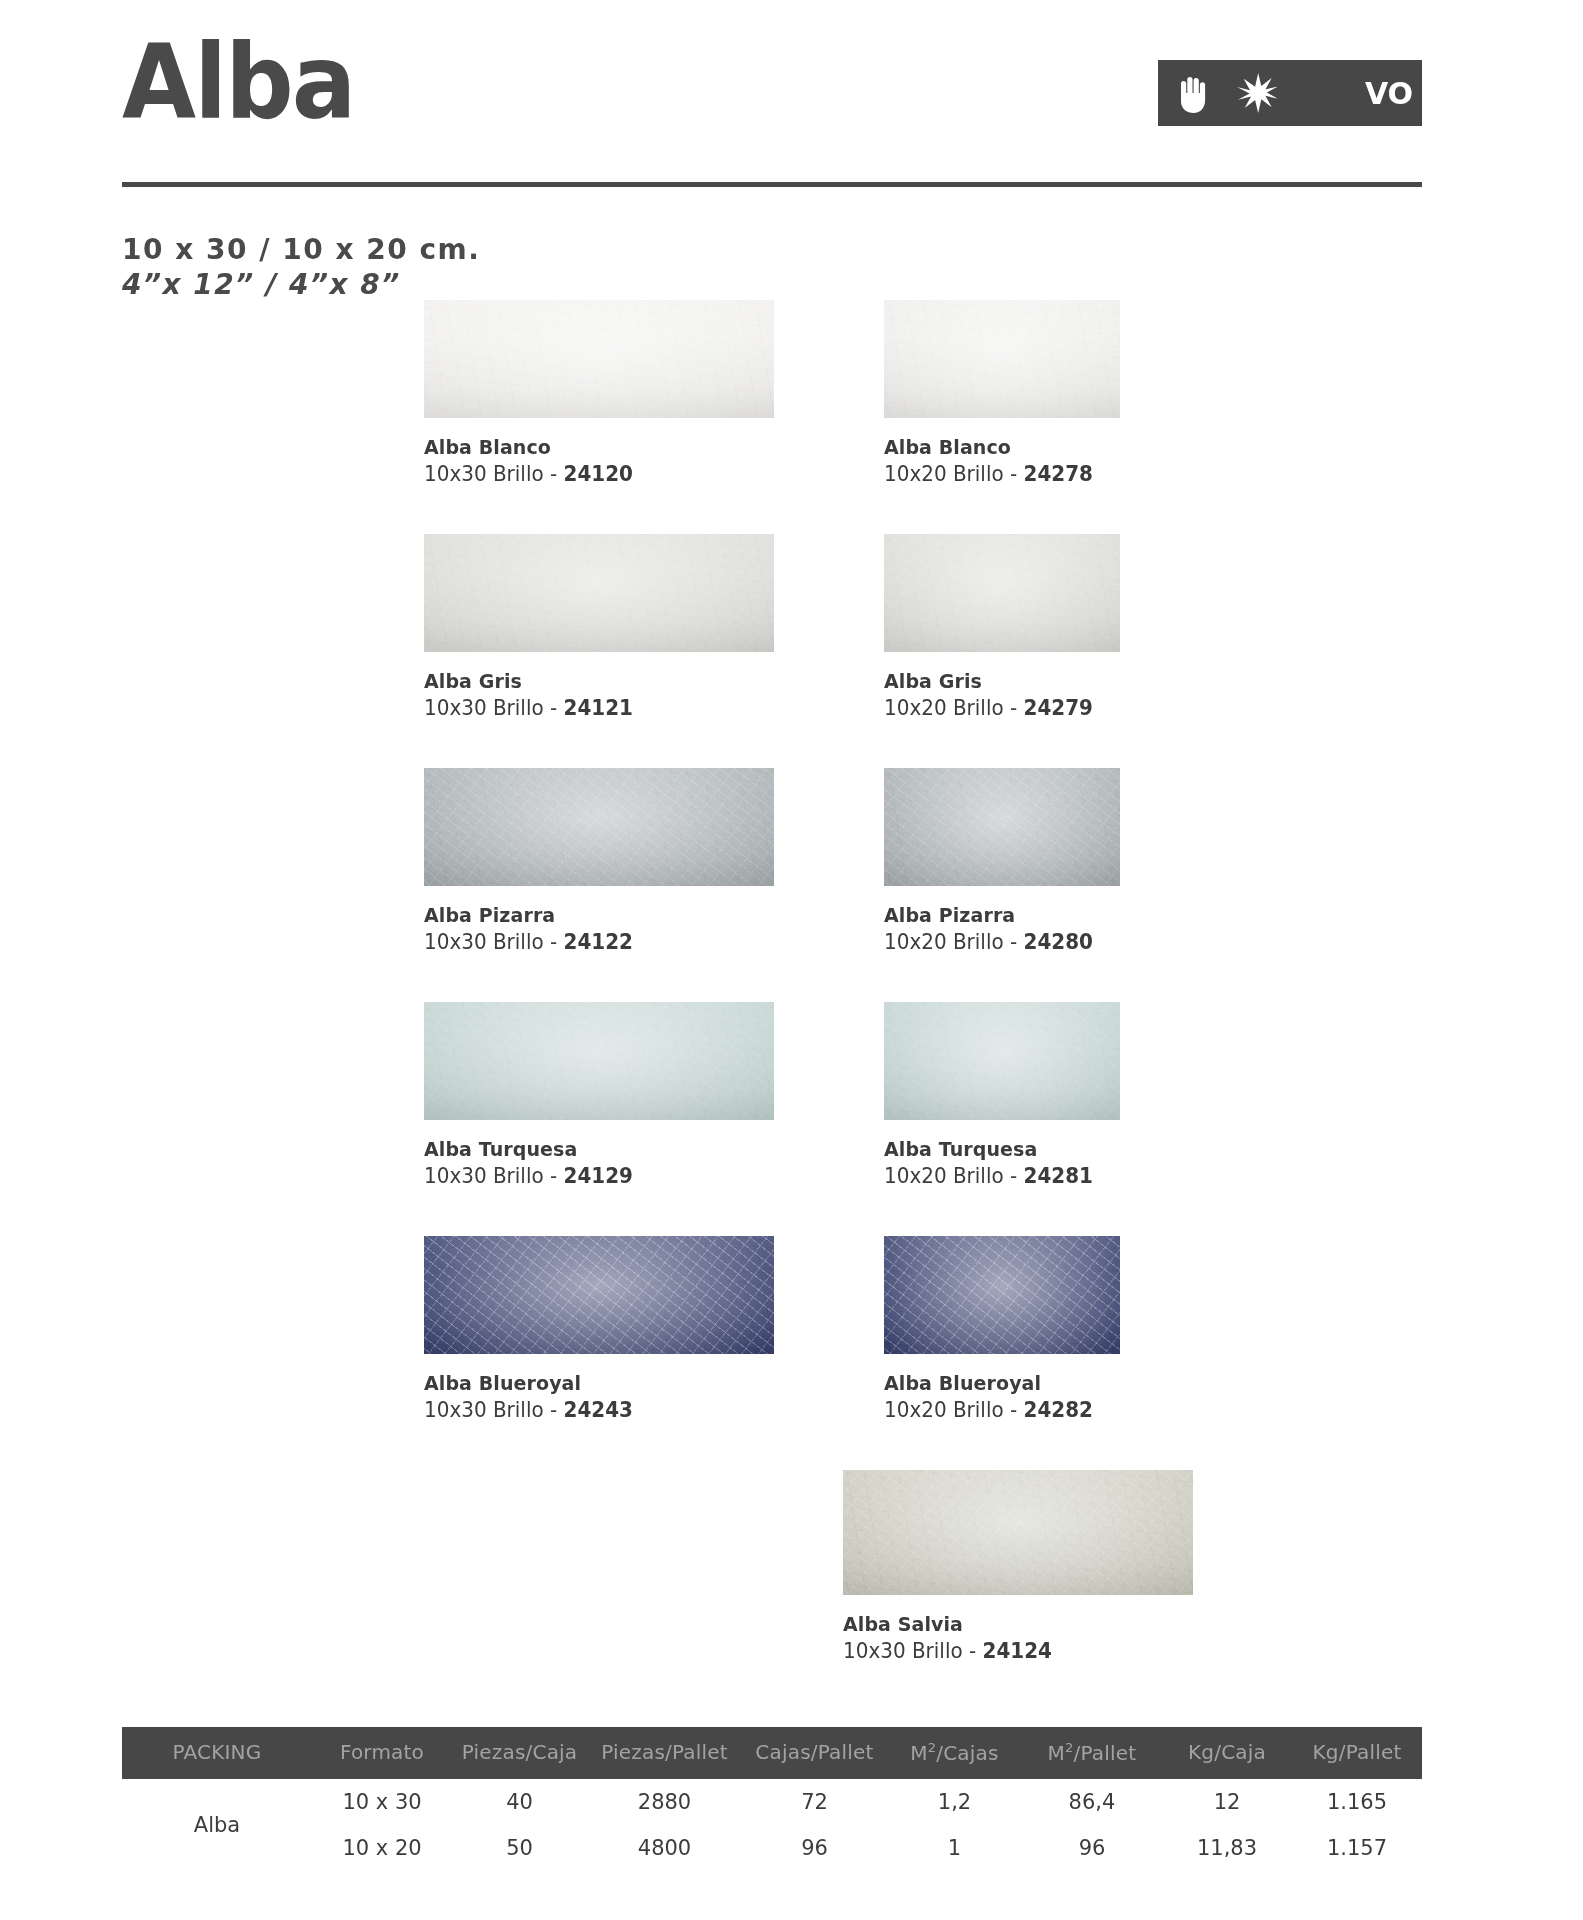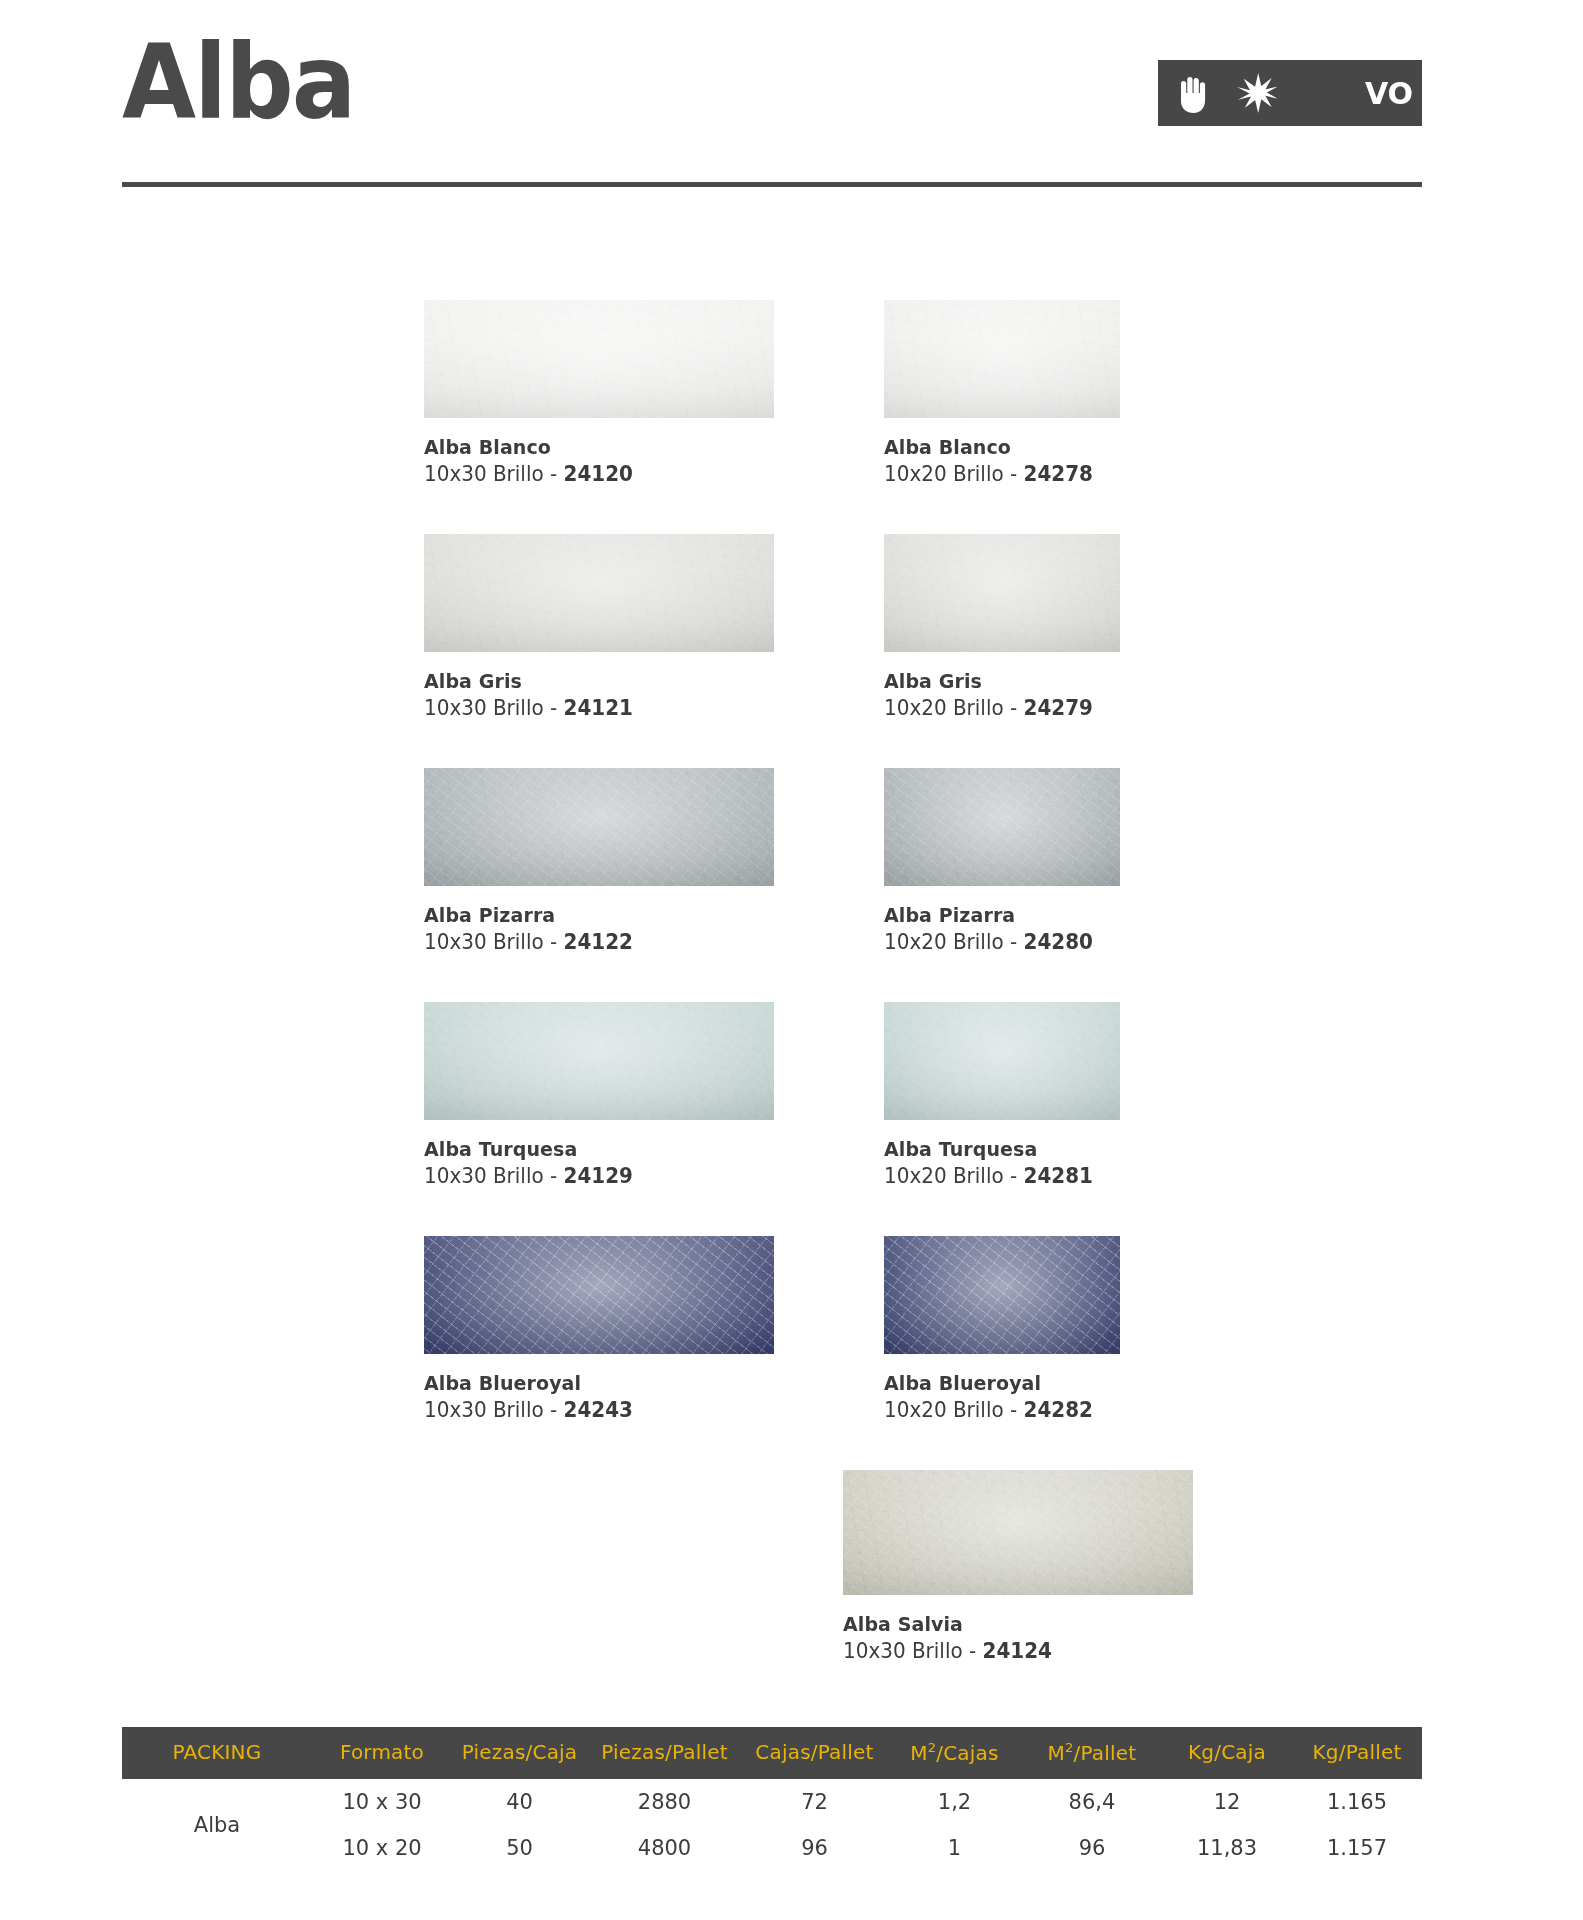--- a/index.html
+++ b/index.html
@@ -187,21 +187,21 @@
     width: 1300px;
     font-family: "DejaVu Sans", sans-serif;
   }
   table.packing {
     border-collapse: collapse;
     width: 1300px;
     table-layout: fixed;
   }
   table.packing thead th {
     background: #474747;
-    color: #eab308;
+    color: #a3a3a3;
     font-size: 20px;
     font-weight: normal;
     padding: 13px 0 14px 0;
     text-align: center;
     letter-spacing: 0.2px;
   }
   table.packing thead th sup { font-size: 13px; }
   table.packing tbody td {
     font-size: 21px;
     color: #3c3c3c;
@@ -244,20 +244,24 @@
         </svg>
       </div>
       <div class="badge"></div>
       <div class="badge">
         <span class="badge-vo">VO</span>
       </div>
     </div>
   </div>
   <div class="rule"></div>
 
+  <div class="sizes">
+    <div class="size-line1">10 x 30 / 10 x 20 cm.</div>
+    <div class="size-line2">4”x 12” / 4”x 8”</div>
+  </div>
 
   <div class="grid">
       <div class="prow">
         <div class="cell col-a">
           <div class="swatch size1030 pale" style="background: rgb(242, 241, 239);">
             <div class="crackle"></div>
             <div class="sheen"></div>
           </div>
           <div class="plabel">
             <div class="pname">Alba Blanco</div>

